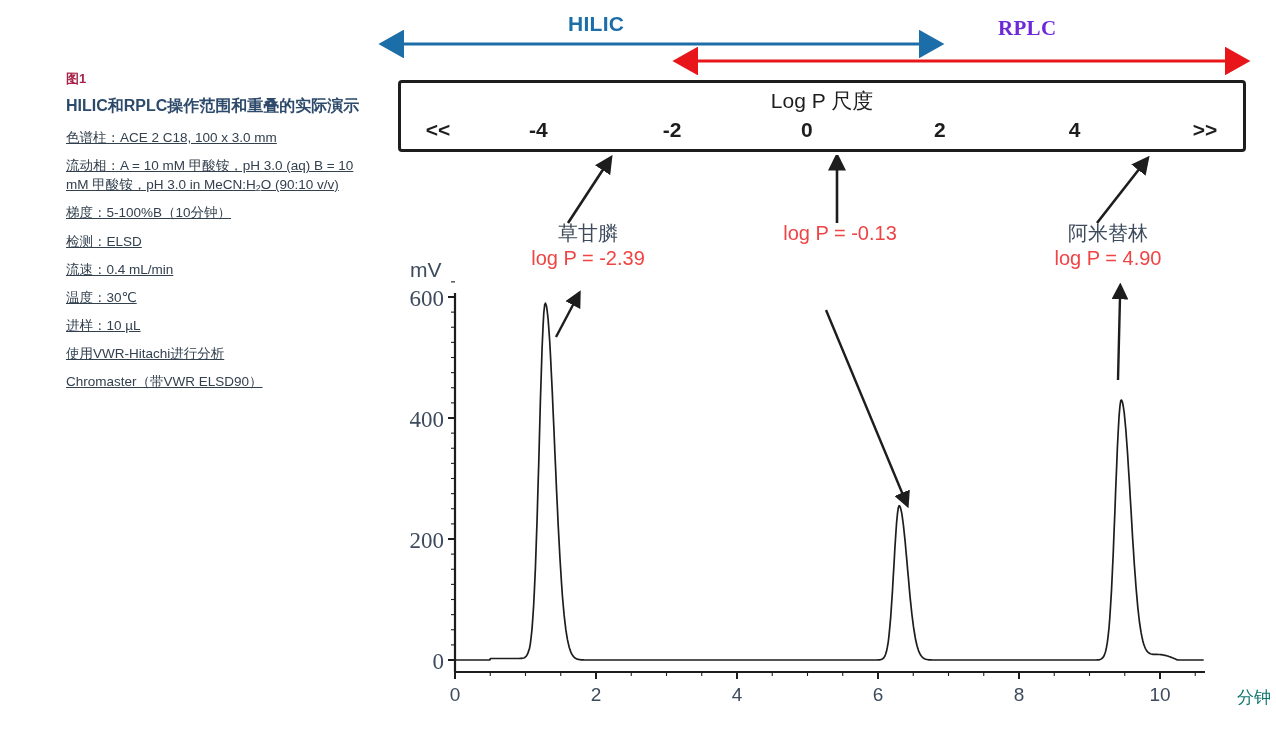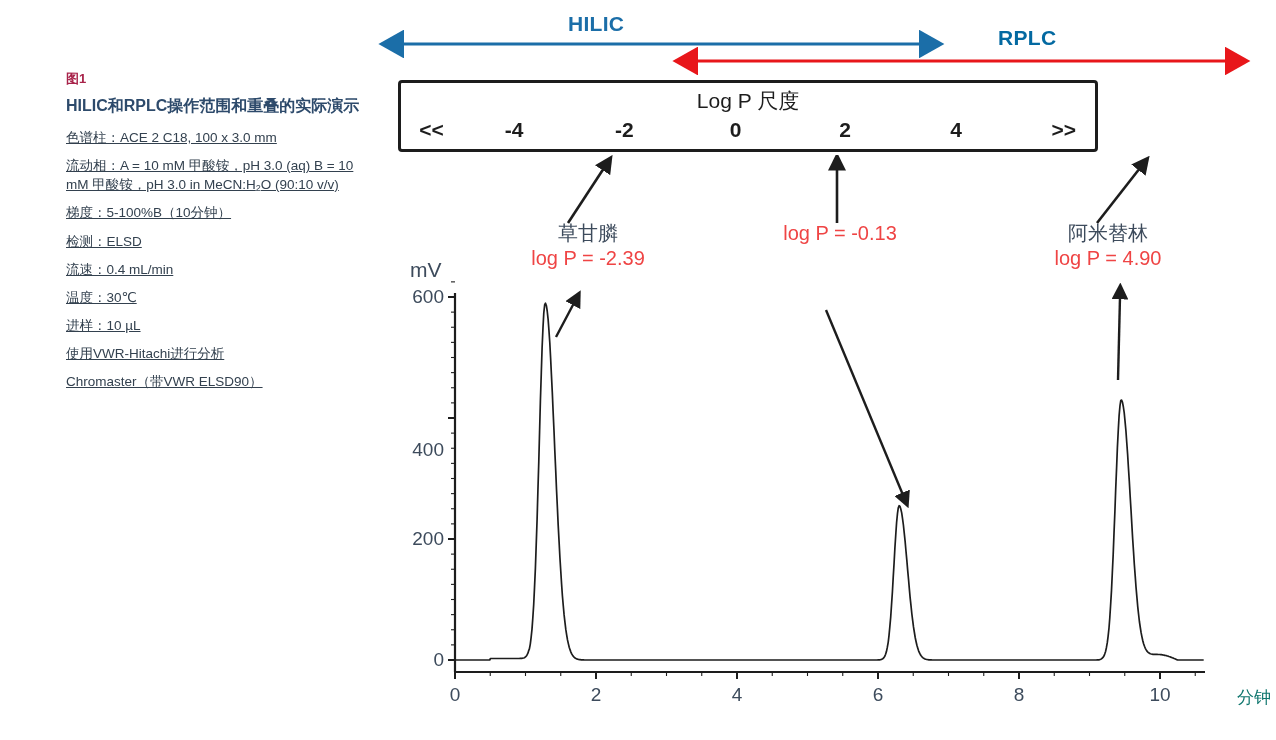--- a/index.html
+++ b/index.html
@@ -21,45 +21,45 @@
   }
   .cap-line{
     font-size:13.5px;line-height:1.42;color:#33414f;margin:0 0 9px 0;text-decoration:underline;
   }
   .cap-line sub{font-size:9px;vertical-align:baseline;position:relative;top:2px;}
 
   
   #arrow-band{position:absolute;left:0;top:0;width:1276px;height:78px;}
   .arrow-label{position:absolute;font-size:21px;font-weight:bold;letter-spacing:.3px;}
   #hilic-label{left:568px;top:12px;color:#1b6ea8;}
-  #rplc-label{left:998px;top:26px;color:#0369a1;}
+  #rplc-label{left:998px;top:16px;color:#6d28d9;font-family:Liberation Serif, serif;}
 
   
   #logp-box{
-    position:absolute;left:398px;top:80px;width:700px;height:72px;
+    position:absolute;left:398px;top:80px;width:848px;height:72px;
     border:3px solid #1d1d1d;border-radius:4px;background:#fff;box-sizing:border-box;
   }
   #logp-title{
     position:absolute;left:0;right:0;top:4px;text-align:center;
     font-size:21px;color:#1d1d1d;
   }
   .logp-tick{
     position:absolute;top:35px;font-size:21px;font-weight:bold;color:#1d1d1d;
     transform:translateX(-50%);white-space:nowrap;
   }
 
   
   .callout{position:absolute;text-align:center;color:#3a4a5c;white-space:nowrap;}
   .callout .cname{font-size:20px;line-height:1.15;margin-bottom:2px;color:#3d4b5c;}
   .callout .cval{font-size:20px;line-height:1.15;color:#ef4444;}
 
   
   #chrom{position:absolute;left:398px;top:255px;width:878px;height:485px;}
   #mv-label{position:absolute;left:12px;top:3px;font-size:21px;color:#3d4b5c;}
-  .ylab{position:absolute;font-size:19px;color:#3d4b5c;text-align:right;width:52px;}
+  .ylab{position:absolute;font-size:23px;color:#3d4b5c;text-align:right;width:52px;font-family:Liberation Serif, serif;}
   .xlab{position:absolute;font-size:19px;color:#3d4b5c;transform:translateX(-50%);}
   #min-label{position:absolute;font-size:17px;color:#0f766e;margin-left:21px;}
 </style>
 </head>
 <body>
 
 <div id="caption">
   <div id="fig-no">图1</div>
   <div id="fig-title">HILIC和RPLC操作范围和重叠的实际演示</div>
   <div class="cap-line">色谱柱：ACE 2 C18, 100 x 3.0 mm</div>
@@ -127,21 +127,21 @@
 </div>
 <div class="callout" style="left:1010px;top:222px;width:196px;">
   <div class="cname">阿米替林</div>
   <div class="cval">log P = 4.90</div>
 </div>
 
 <div id="chrom">
   <div id="mv-label">mV</div>
 
   <div class="ylab" style="left:-6px;top:31px;">600</div>
-  <div class="ylab" style="left:-6px;top:152px;margin-top:32px;">400</div>
+  <div class="ylab" style="left:-6px;top:152px;">400</div>
   <div class="ylab" style="left:-6px;top:273px;">200</div>
   <div class="ylab" style="left:-6px;top:394px;">0</div>
 
   <div class="xlab" style="left:57px;top:429px;">0</div>
   <div class="xlab" style="left:198px;top:429px;">2</div>
   <div class="xlab" style="left:339px;top:429px;">4</div>
   <div class="xlab" style="left:480px;top:429px;">6</div>
   <div class="xlab" style="left:621px;top:429px;">8</div>
   <div class="xlab" style="left:762px;top:429px;">10</div>
   <div id="min-label" style="left:818px;top:431px;">分钟</div>

